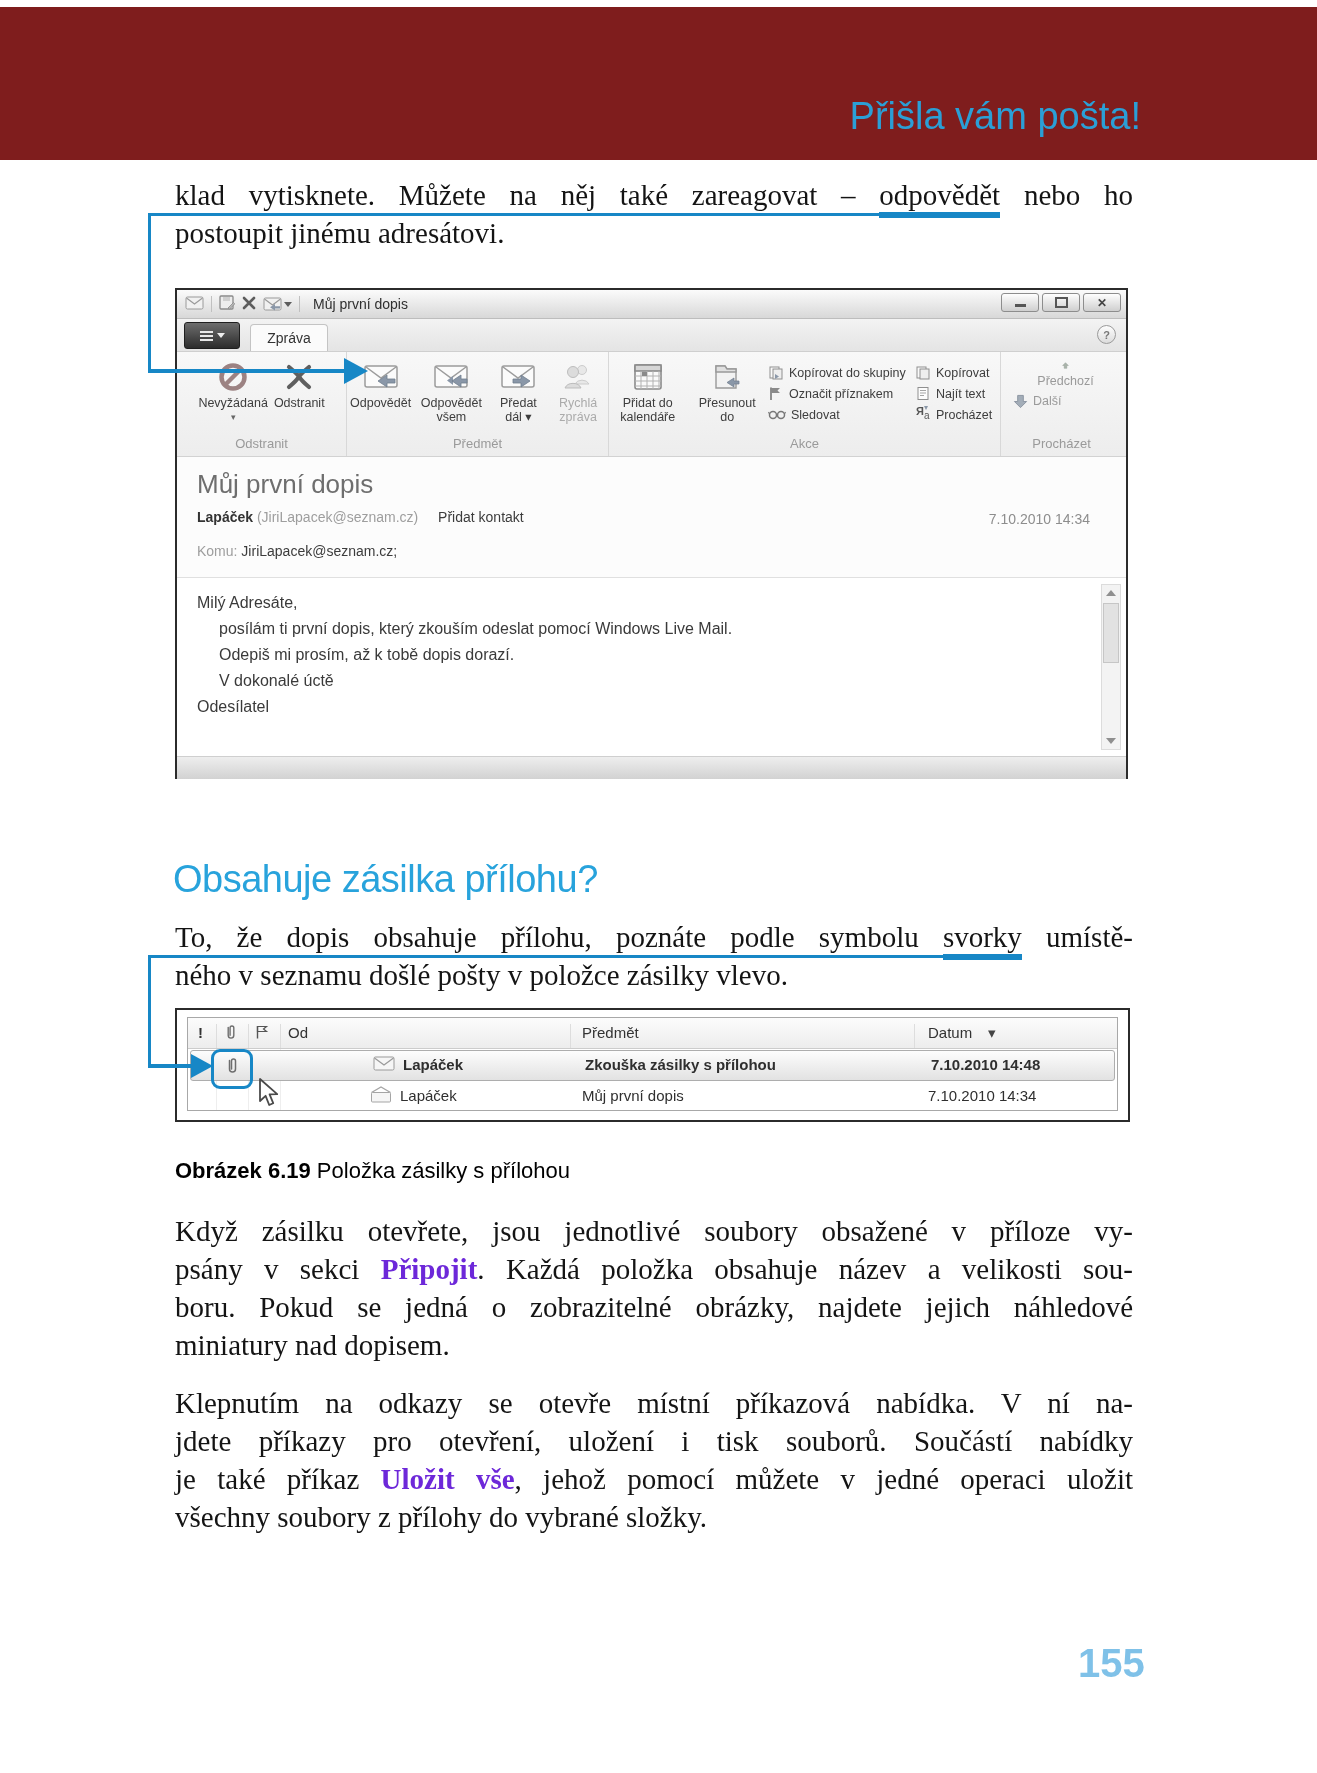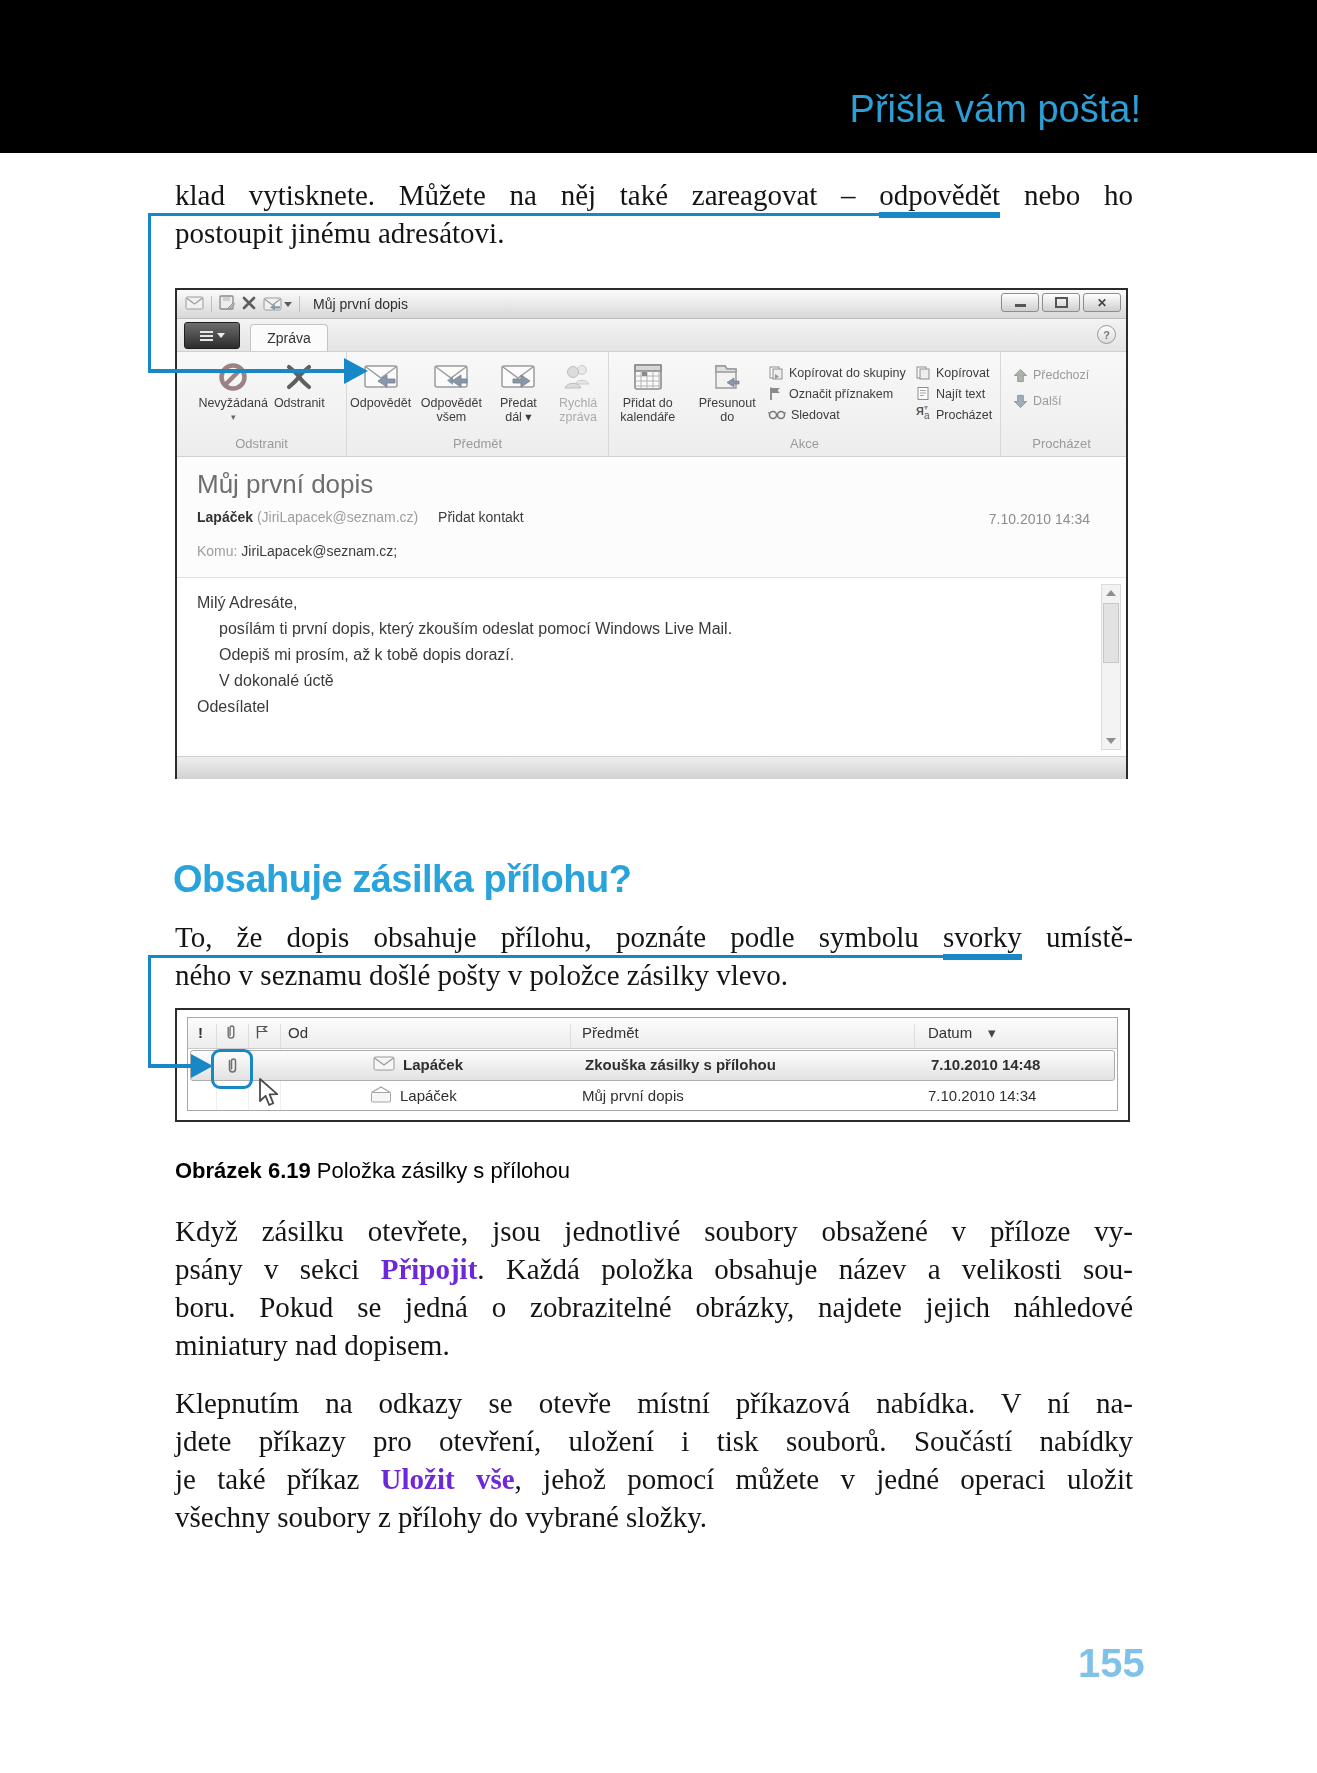--- a/index.html
+++ b/index.html
@@ -1,35 +1,35 @@
 <!DOCTYPE html>
 <html lang="cs"><head>
 <meta charset="utf-8">
 <style>
   html,body{margin:0;padding:0;background:#ffffff;}
   .page{position:relative;width:1317px;height:1773px;background:#fff;overflow:hidden;
         font-family:"Liberation Sans",sans-serif;}
   
-  .banner{position:absolute;left:0;top:0;width:1317px;height:153px;background:#000000;}
+  .banner{position:absolute;left:0;top:7px;width:1317px;height:153px;background:#7f1d1d;}
   .banner-title{position:absolute;right:176px;top:88px;font-size:38px;color:#2b9fd6;
         font-family:"Liberation Sans",sans-serif;letter-spacing:0;}
   
   .serif{font-family:"Liberation Serif",serif;font-size:29px;line-height:38px;color:#141414;}
   .para{position:absolute;left:175px;width:958px;}
   .jline{text-align:justify;text-align-last:justify;white-space:normal;}
   .nline{text-align:left;}
   .ulink{border-bottom:6px solid #1787c6;padding-bottom:1px;}
   .blink{color:#6d28d9;font-weight:bold;}
   
   .ann{position:absolute;background:#1787c6;z-index:40;}
   .ann-head{position:absolute;width:0;height:0;z-index:40;}
   
   .caption{position:absolute;left:175px;font-size:22px;color:#000;}
   .caption b{font-weight:bold;}
-  .h2{position:absolute;left:173px;font-size:38px;font-weight:bold;color:#28a3dc;letter-spacing:-0.5px;}
+  .h2{position:absolute;left:173px;font-size:38px;font-weight:normal;color:#28a3dc;letter-spacing:-0.5px;}
   .pagenum{position:absolute;left:1078px;top:1641px;font-size:40px;font-weight:bold;color:#7fc1e8;}
   
   .win{position:absolute;left:175px;top:288px;width:949px;height:487px;border:2px solid #2b2b2b;
        background:#fff;box-sizing:content-box;font-size:14px;color:#3b3b3b;}
   .titlebar{height:28px;background:linear-gradient(#fbfbfb,#d8d8d8);border-bottom:1px solid #bdbdbd;
        display:flex;align-items:center;padding-left:8px;position:relative;}
   .qat{display:flex;align-items:center;gap:7px;}
   .vsep{width:1px;height:16px;background:#c0c0c0;}
   .tb-title{margin-left:6px;color:#2f2f2f;}
   .winbtns{position:absolute;right:5px;top:3px;display:flex;gap:3px;}
@@ -333,21 +333,21 @@
               <span>Procházet</span>
             </div>
           </div>
         </div>
         <div class="glabel">Akce</div>
       </div>
 
       <div class="rgroup" style="width:121px;border-right:none;">
         <div class="content">
           <div class="smallcol" style="width:105px;padding-left:8px;">
-            <div class="smallbtn dim" style="height:26px;">
+            <div class="smallbtn dim" style="height:26px;flex-direction:column;">
               <svg width="15" height="15" viewBox="0 0 16 16">
                   <path d="M8 1.5 L14.5 8 H11 V14.5 H5 V8 H1.5 Z" fill="#aab4ab" stroke="#8f9a90" stroke-width="1"></path>
                 </svg>
               <span>Předchozí</span>
             </div>
             <div class="smallbtn dim" style="height:26px;">
               <svg width="15" height="15" viewBox="0 0 16 16">
                   <path d="M8 14.5 L1.5 8 H5 V1.5 H11 V8 H14.5 Z" fill="#a3adb8" stroke="#8a93a0" stroke-width="1"></path>
                 </svg>
               <span>Další</span>

